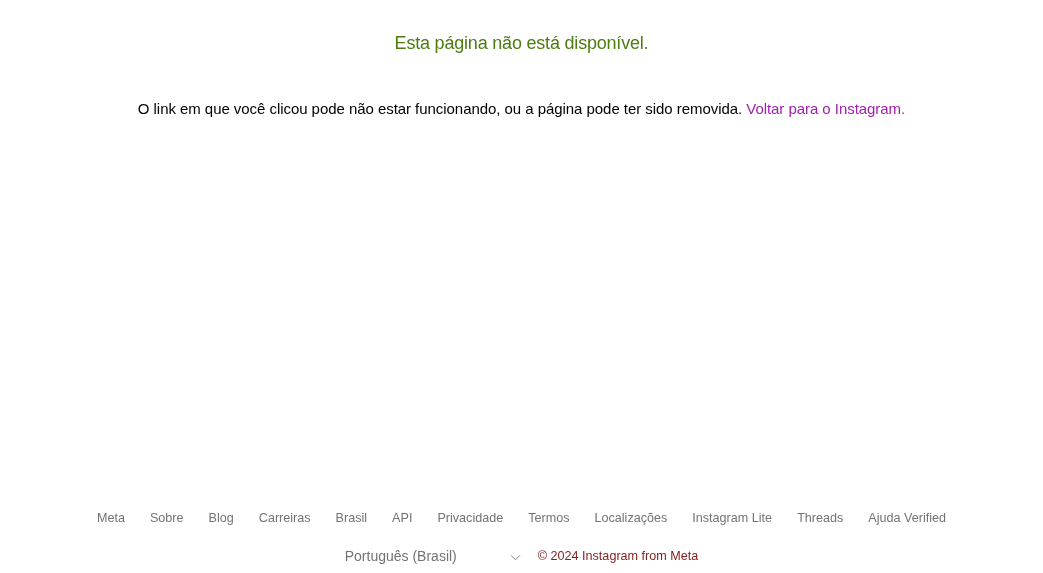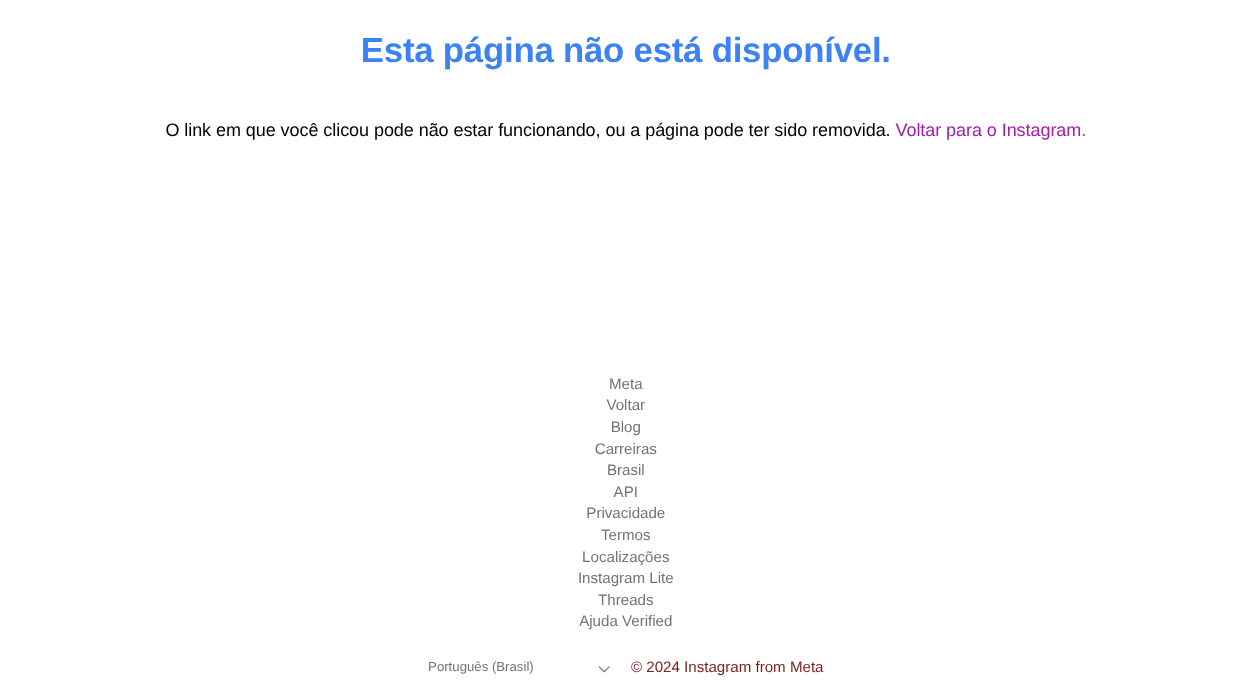--- a/index.html
+++ b/index.html
@@ -22,25 +22,25 @@
     flex-direction: column;
     box-sizing: border-box;
   }
   .error-main {
     flex: 1 1 auto;
     padding-top: 28px;
     display: block;
   }
   .error-title {
     text-align: center;
-    font-size: 29px;
-    font-weight: bold;
+    font-size: 18px;
+    font-weight: normal;
     line-height: 30px;
     letter-spacing: -0.2px;
-    color: #3b82f6;
+    color: #4d7c0f;
     margin: 0;
     padding: 0 20px;
   }
   .error-body {
     text-align: center;
     font-size: 15px;
     line-height: 22px;
     color: #000000;
     margin: 0;
     padding: 40px 20px 0 20px;
@@ -56,42 +56,41 @@
     padding-bottom: 8px;
   }
   .footer-links {
     display: flex;
     flex-wrap: wrap;
     justify-content: center;
     align-items: center;
     gap: 0;
     padding: 0 20px;
     margin-bottom: 20px;
-    flex-direction: column;
   }
   .footer-link {
     color: #737373;
     font-size: 12.6px;
     line-height: 18px;
     text-decoration: none;
     margin: 0 12.5px;
     white-space: nowrap;
     cursor: pointer;
   }
   .footer-bottom {
     display: flex;
     justify-content: center;
     align-items: center;
     padding: 0 20px;
   }
   .lang-select {
     display: inline-flex;
     align-items: center;
     color: #737373;
-    font-size: 11px;
+    font-size: 14px;
     line-height: 18px;
     cursor: pointer;
     margin-right: 17px;
     background: none;
     border: none;
     padding: 0;
     font-family: inherit;
     gap: 48px;
   }
   .lang-label {
@@ -123,21 +122,21 @@
   <main class="error-main">
     <h1 class="error-title">Esta página não está disponível.</h1>
 
     <p class="error-body"><span>O link em que você clicou pode não estar funcionando, ou a página pode ter sido removida. </span><a class="error-link">Voltar para o Instagram.</a></p>
   </main>
 
   <footer class="site-footer">
 
     <nav class="footer-links">
       <a class="footer-link">Meta</a>
-      <a class="footer-link">Voltar</a>
+      <a class="footer-link">Sobre</a>
       <a class="footer-link">Blog</a>
       <a class="footer-link">Carreiras</a>
       <a class="footer-link">Brasil</a>
       <a class="footer-link">API</a>
       <a class="footer-link">Privacidade</a>
       <a class="footer-link">Termos</a>
       <a class="footer-link">Localizações</a>
       <a class="footer-link">Instagram Lite</a>
       <a class="footer-link">Threads</a>
       <a class="footer-link">Ajuda Verified</a>

